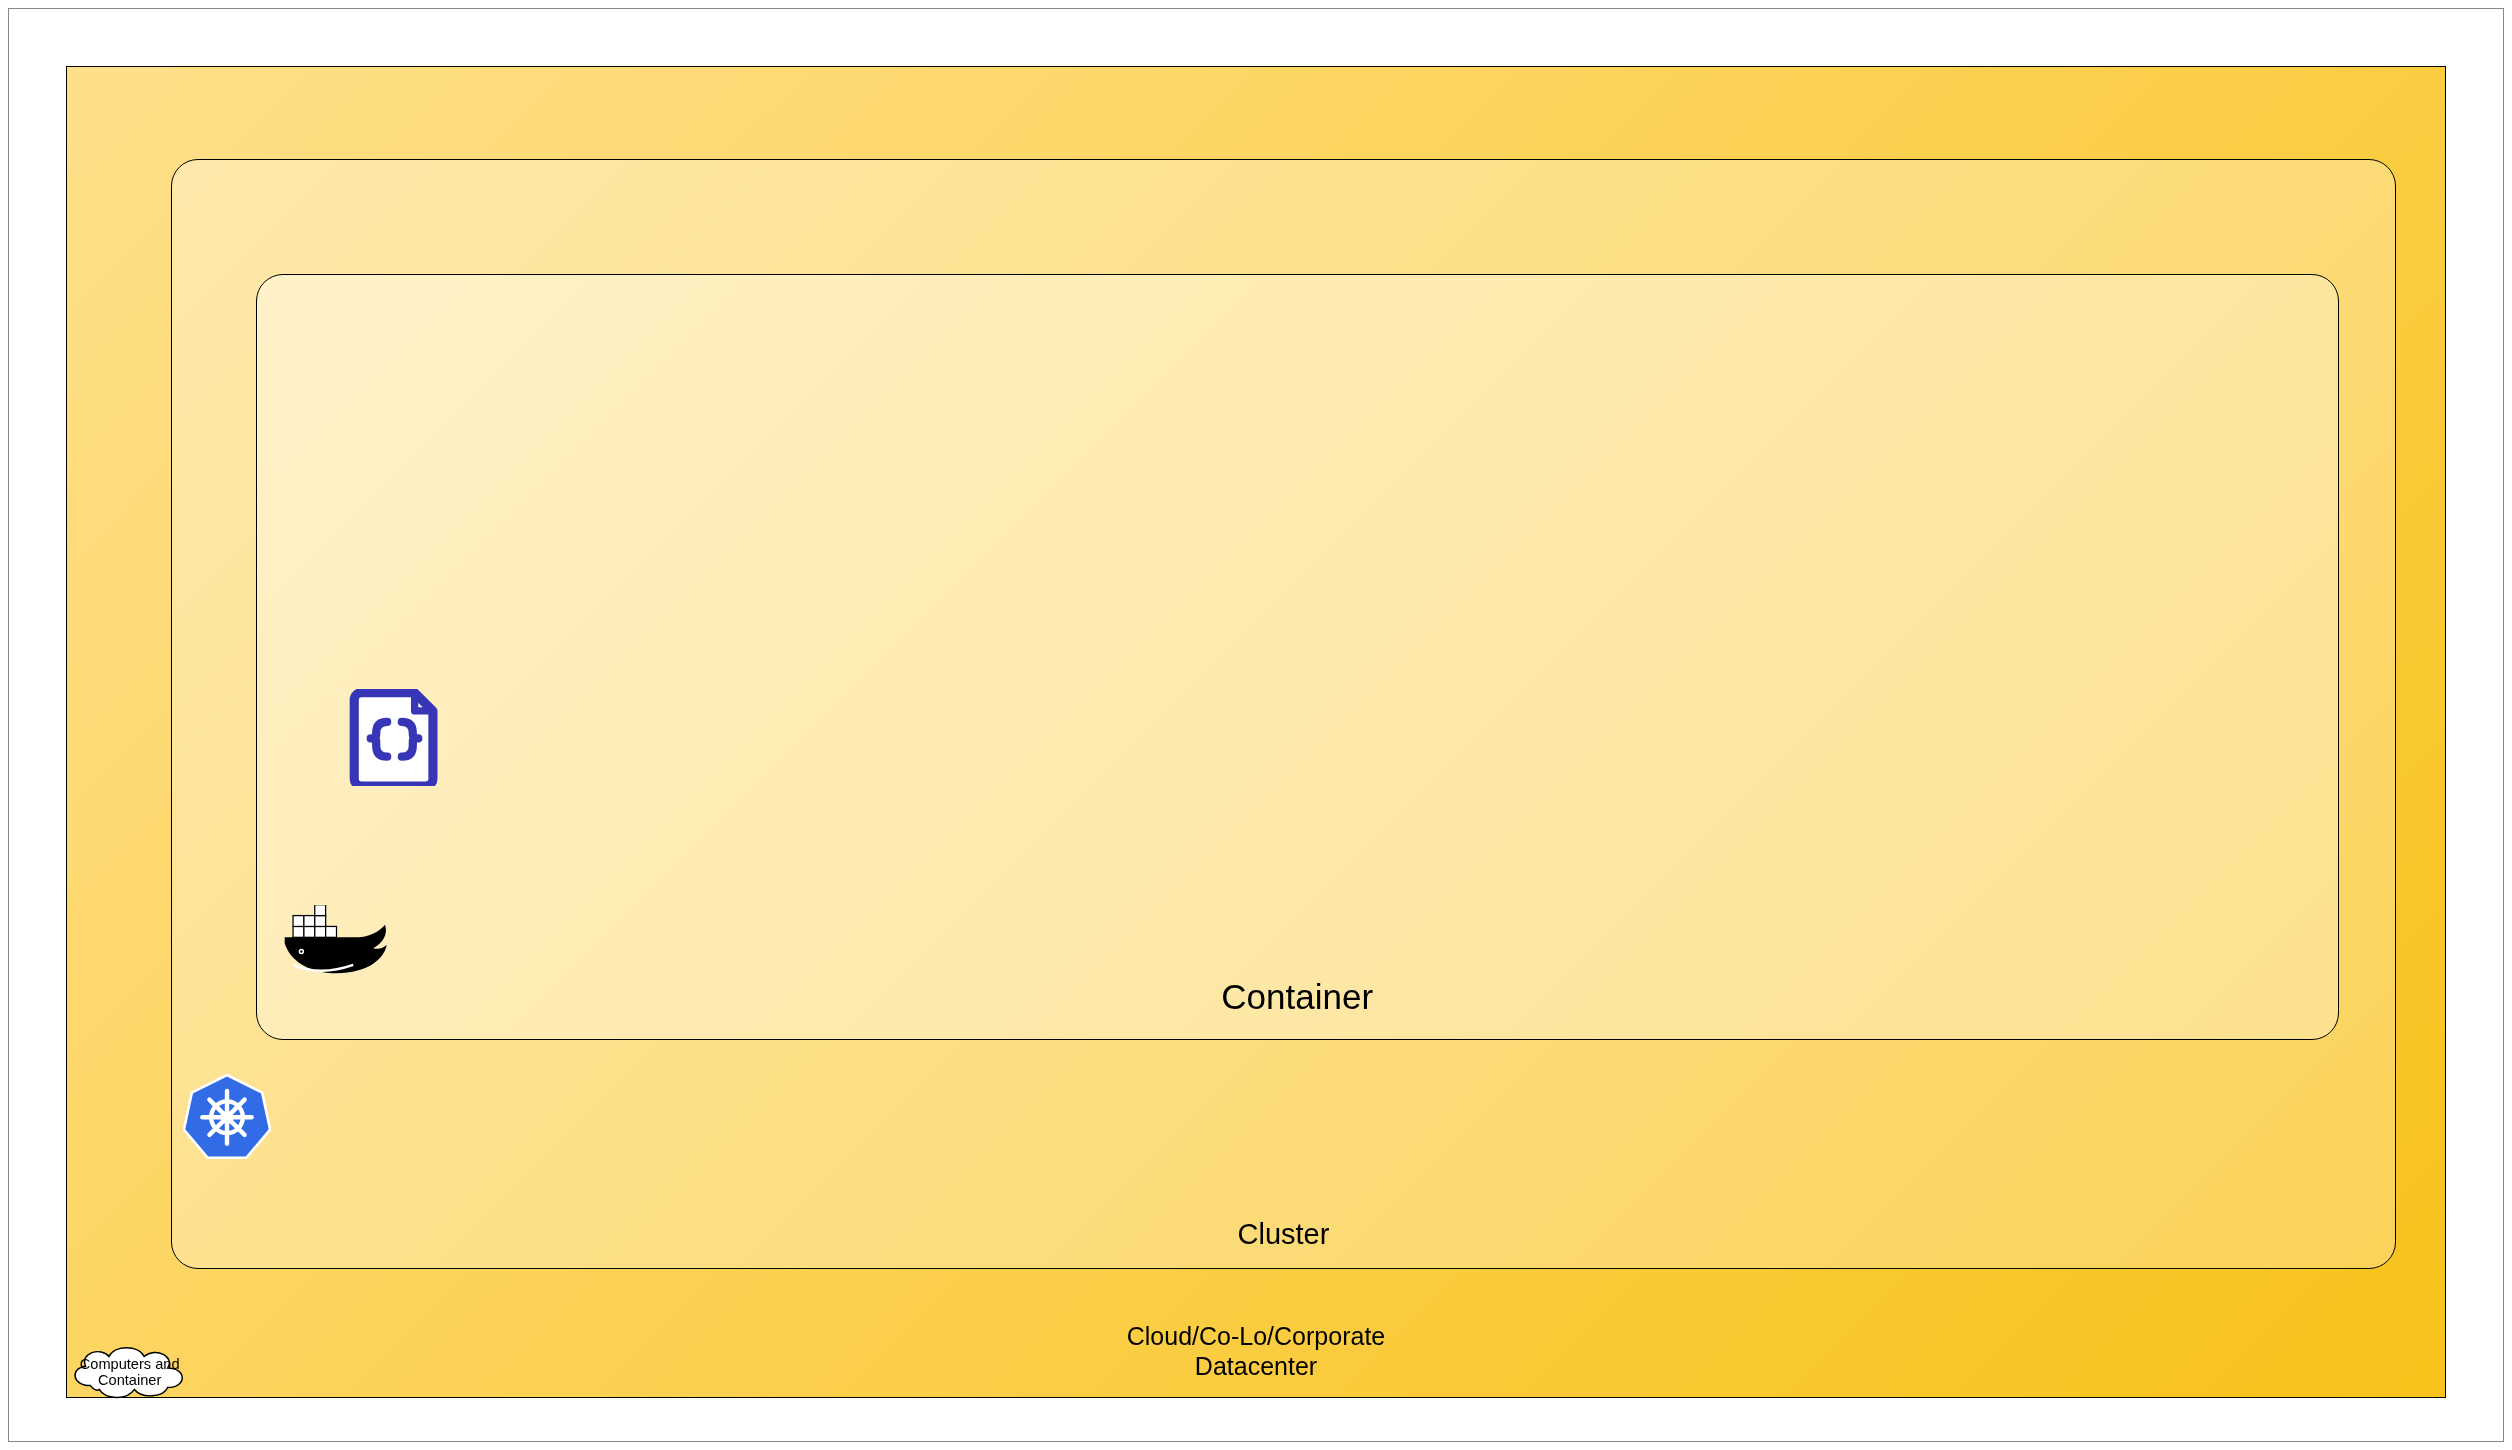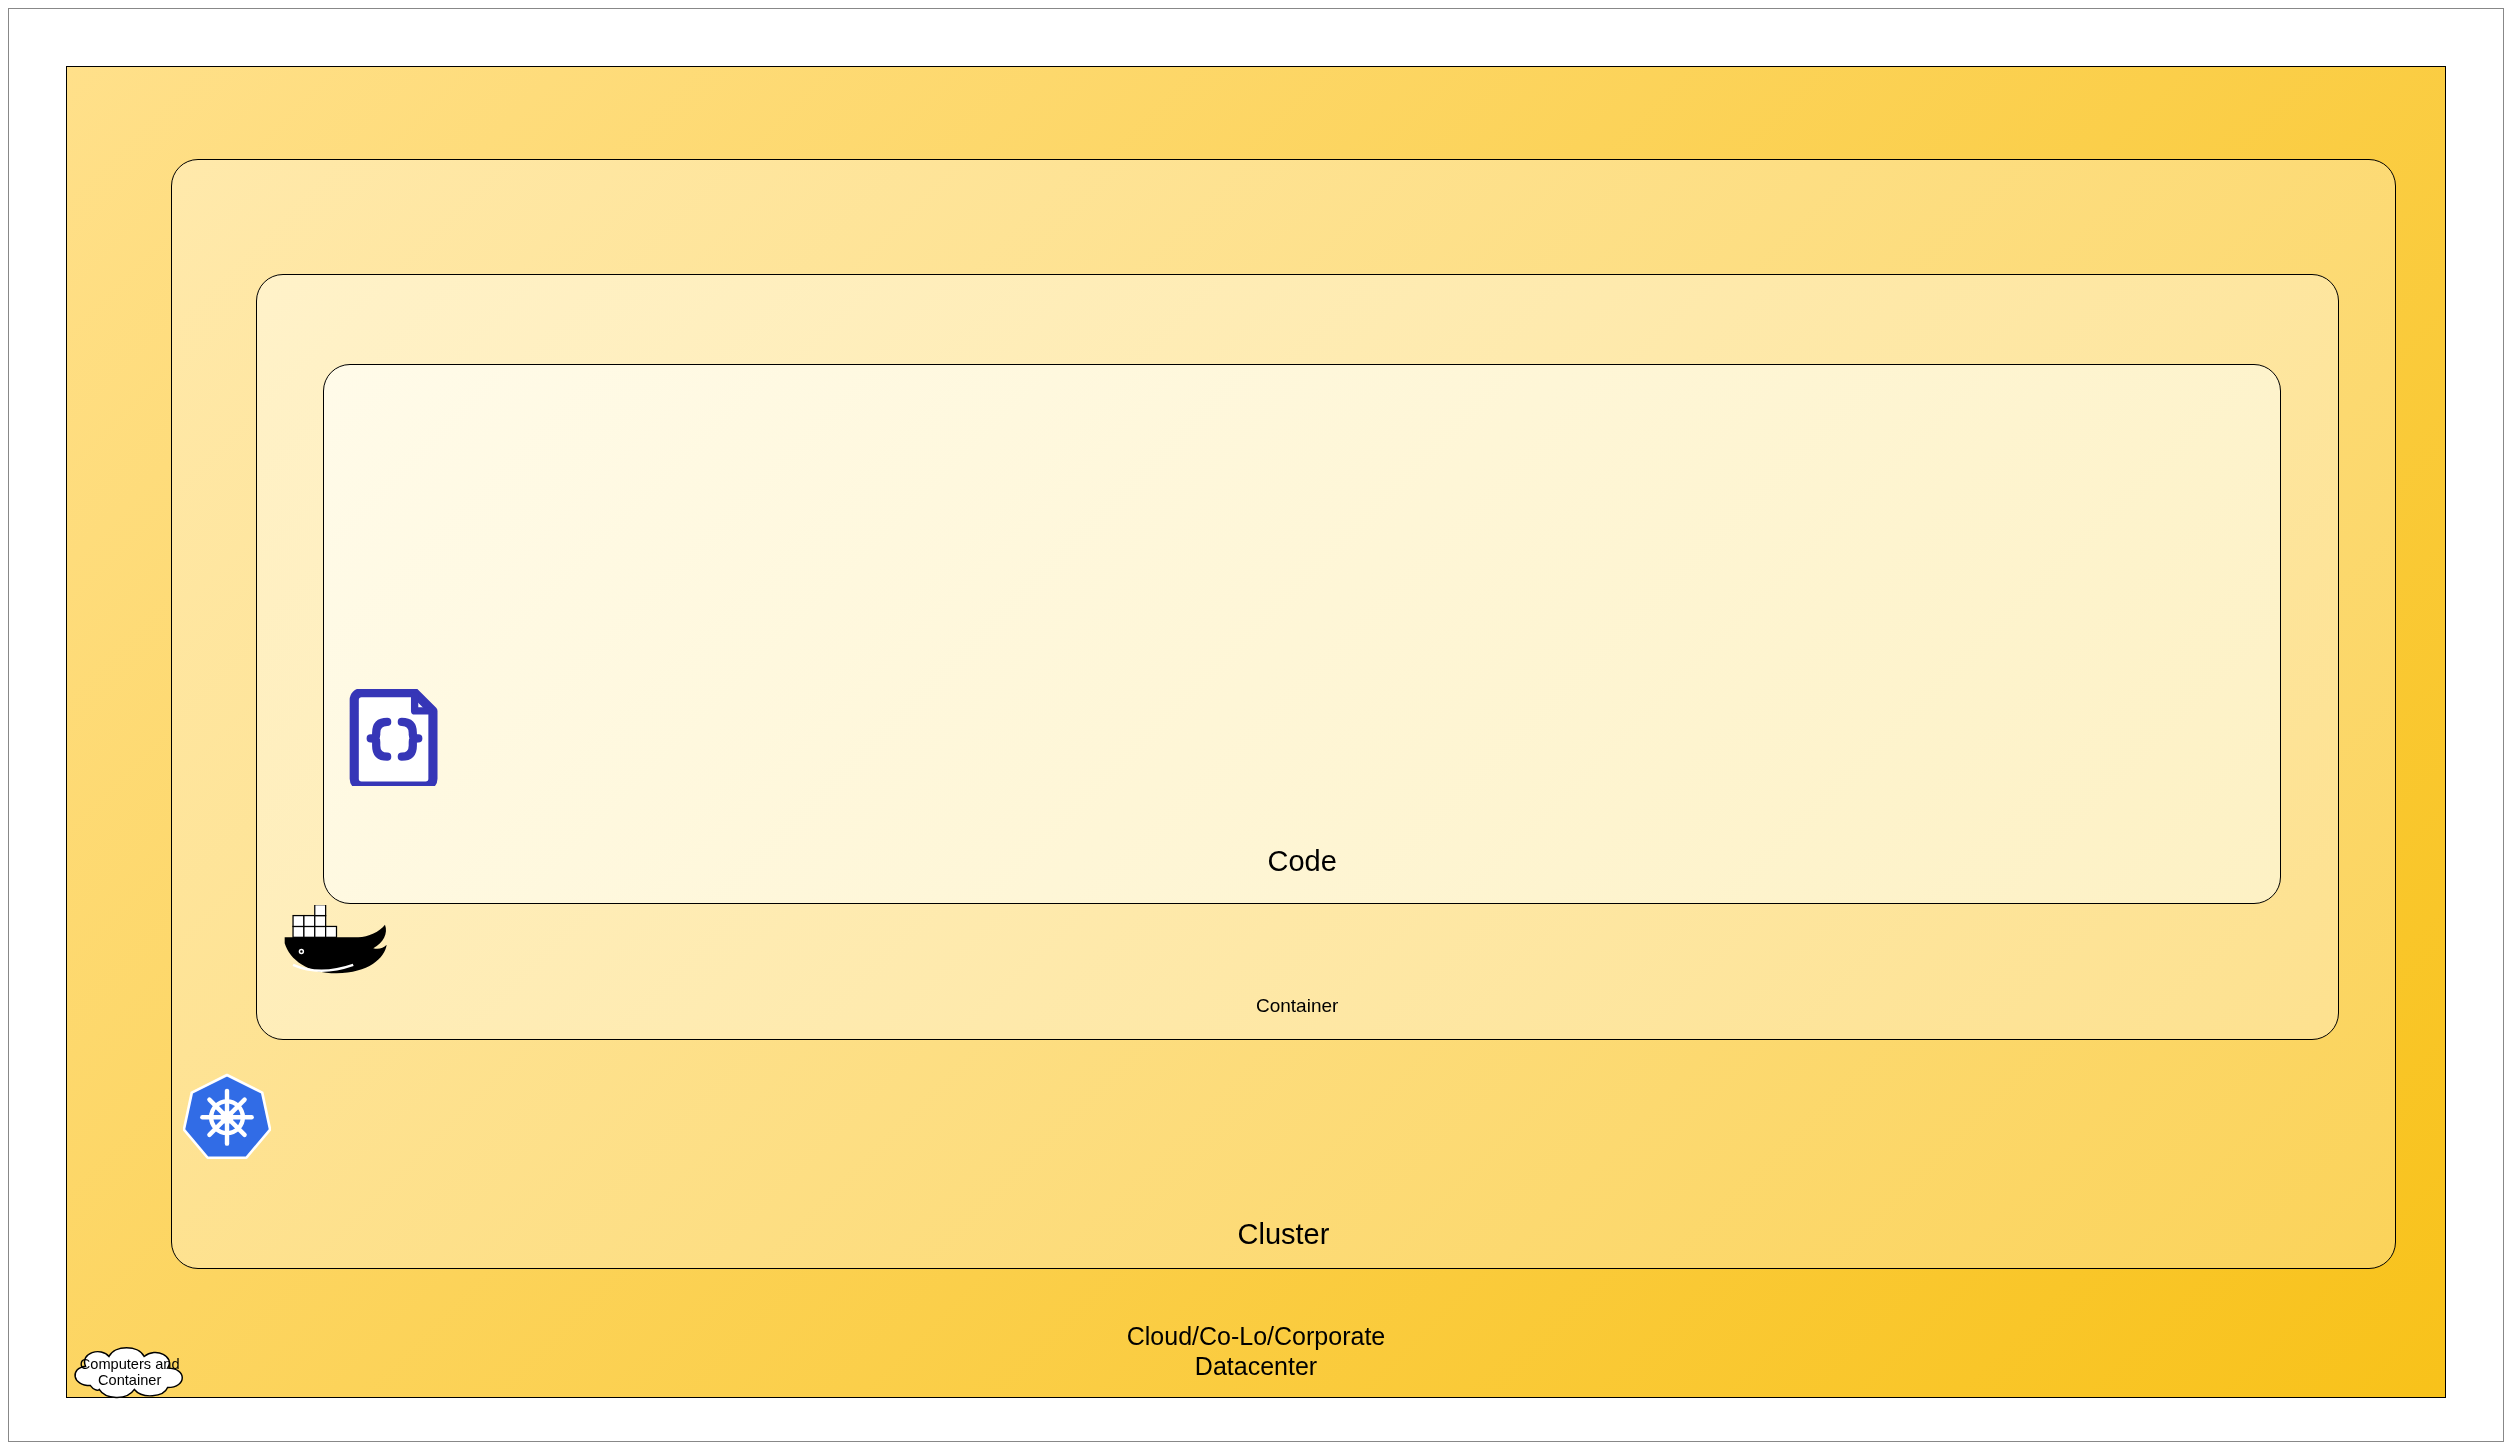--- a/index.html
+++ b/index.html
@@ -46,21 +46,21 @@
     right: 4.3%; bottom: 12%;
     background: linear-gradient(135deg, #ffe9ab 0%, #fbd35a 100%);
   }
   .l-cluster .layer-label { bottom: 1.5%; font-size: 29px; text-align: right; }
   
   .l-container {
     left: 9.9%; top: 18.5%;
     right: 6.6%; bottom: 28%;
     background: linear-gradient(135deg, #fff2c9 0%, #fde18f 100%);
   }
-  .l-container .layer-label { bottom: 2.8%; font-size: 19px; }
+  .l-container .layer-label { bottom: 2.8%; font-size: 35px; }
   
   .l-code {
     left: 12.6%; top: 24.8%;
     right: 8.9%; bottom: 37.5%;
     background: linear-gradient(135deg, #fffbe9 0%, #fdf1c4 100%);
   }
   .l-code .layer-label { bottom: 4.5%; font-size: 29px; }
 
   
   .icon { position: absolute; }
@@ -95,23 +95,20 @@
   </div>
 
   <div class="layer rounded l-cluster">
     <div class="layer-label">Cluster</div>
   </div>
 
   <div class="layer rounded l-container">
     <div class="layer-label">Container</div>
   </div>
 
-  <div class="layer rounded l-code">
-    <div class="layer-label">Code</div>
-  </div>
 
   <div class="icon code-icon">
     <svg viewBox="0 0 100 106" width="100%" height="100%">
       <path d="M14 4 H72 L92 24 V98 A8 8 0 0 1 84 106 H14 A8 8 0 0 1 6 98 V12 A8 8 0 0 1 14 4 Z" fill="#fff" stroke="#3636b7" stroke-width="10" stroke-linejoin="round"></path>
       <path d="M72 4 L72 24 L92 24" fill="none" stroke="#3636b7" stroke-width="8" stroke-linejoin="round"></path>
 
       <path d="M42 36 Q30 36 30 48 L30 50 Q30 54 24 54 Q30 54 30 58 L30 62 Q30 74 42 74" fill="none" stroke="#3636b7" stroke-width="9" stroke-linecap="round" stroke-linejoin="round"></path>
       <path d="M58 36 Q70 36 70 48 L70 50 Q70 54 76 54 Q70 54 70 58 L70 62 Q70 74 58 74" fill="none" stroke="#3636b7" stroke-width="9" stroke-linecap="round" stroke-linejoin="round"></path>
     </svg>
   </div>

